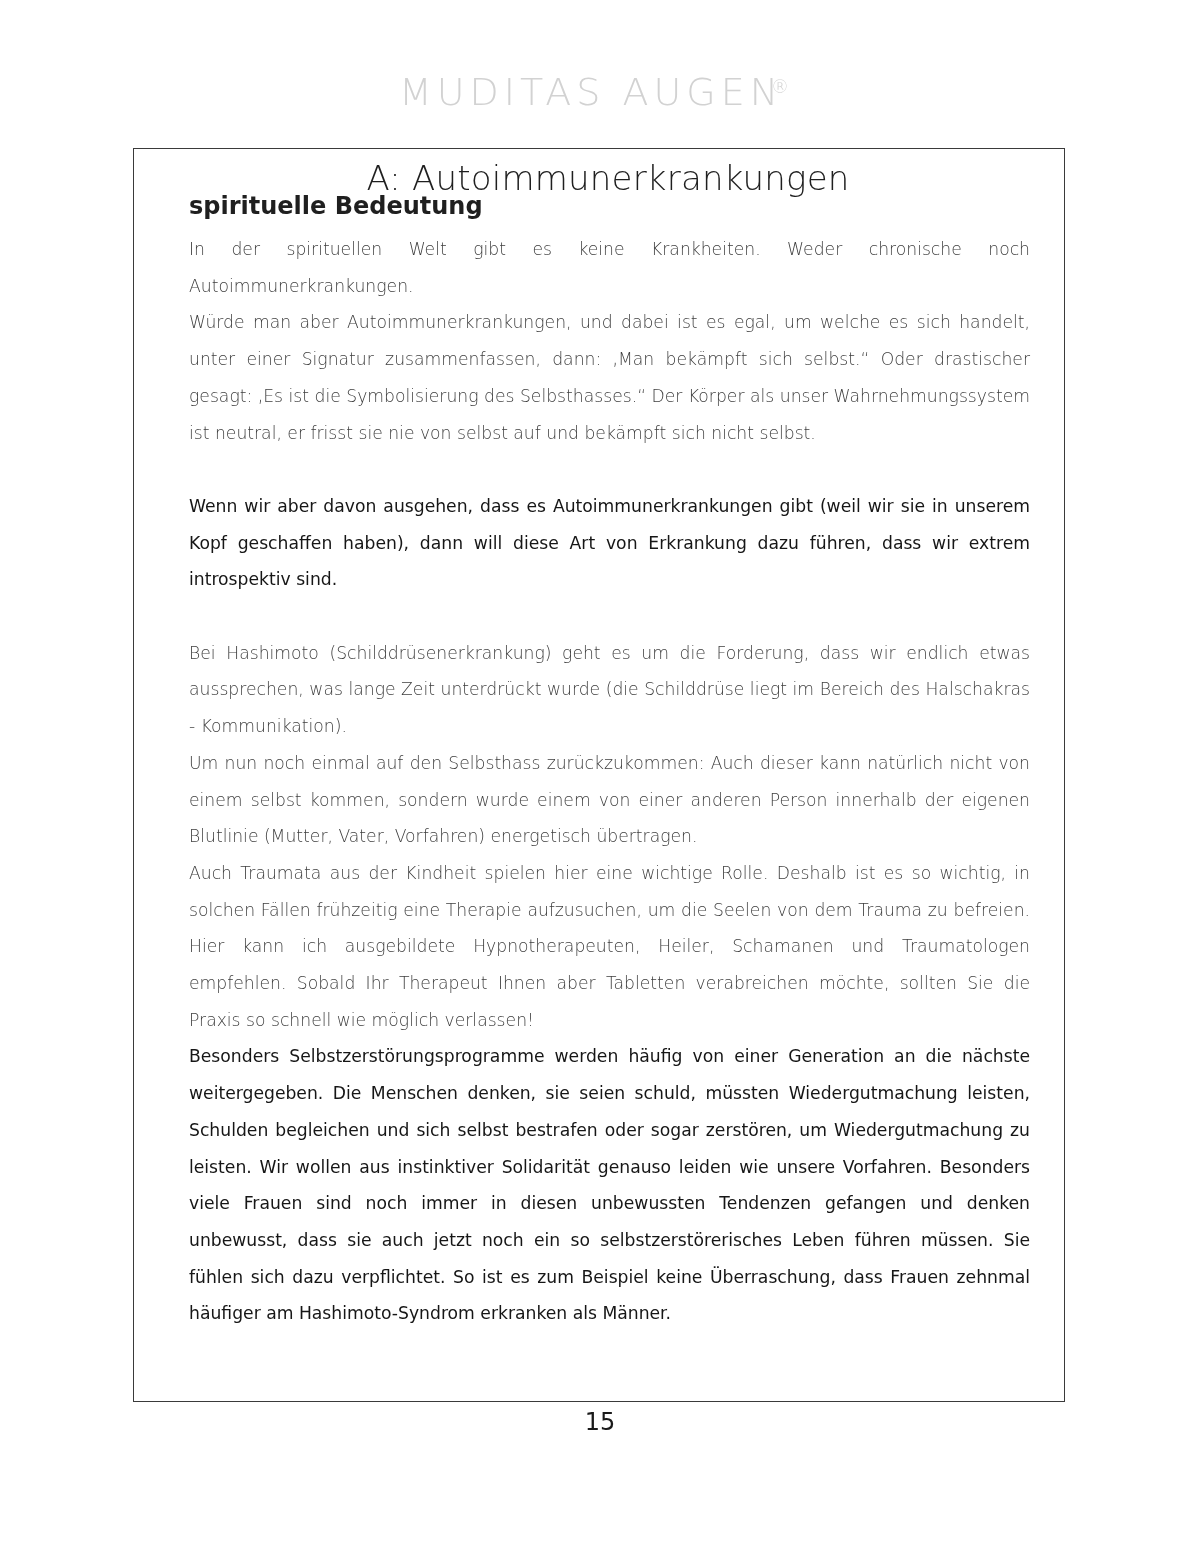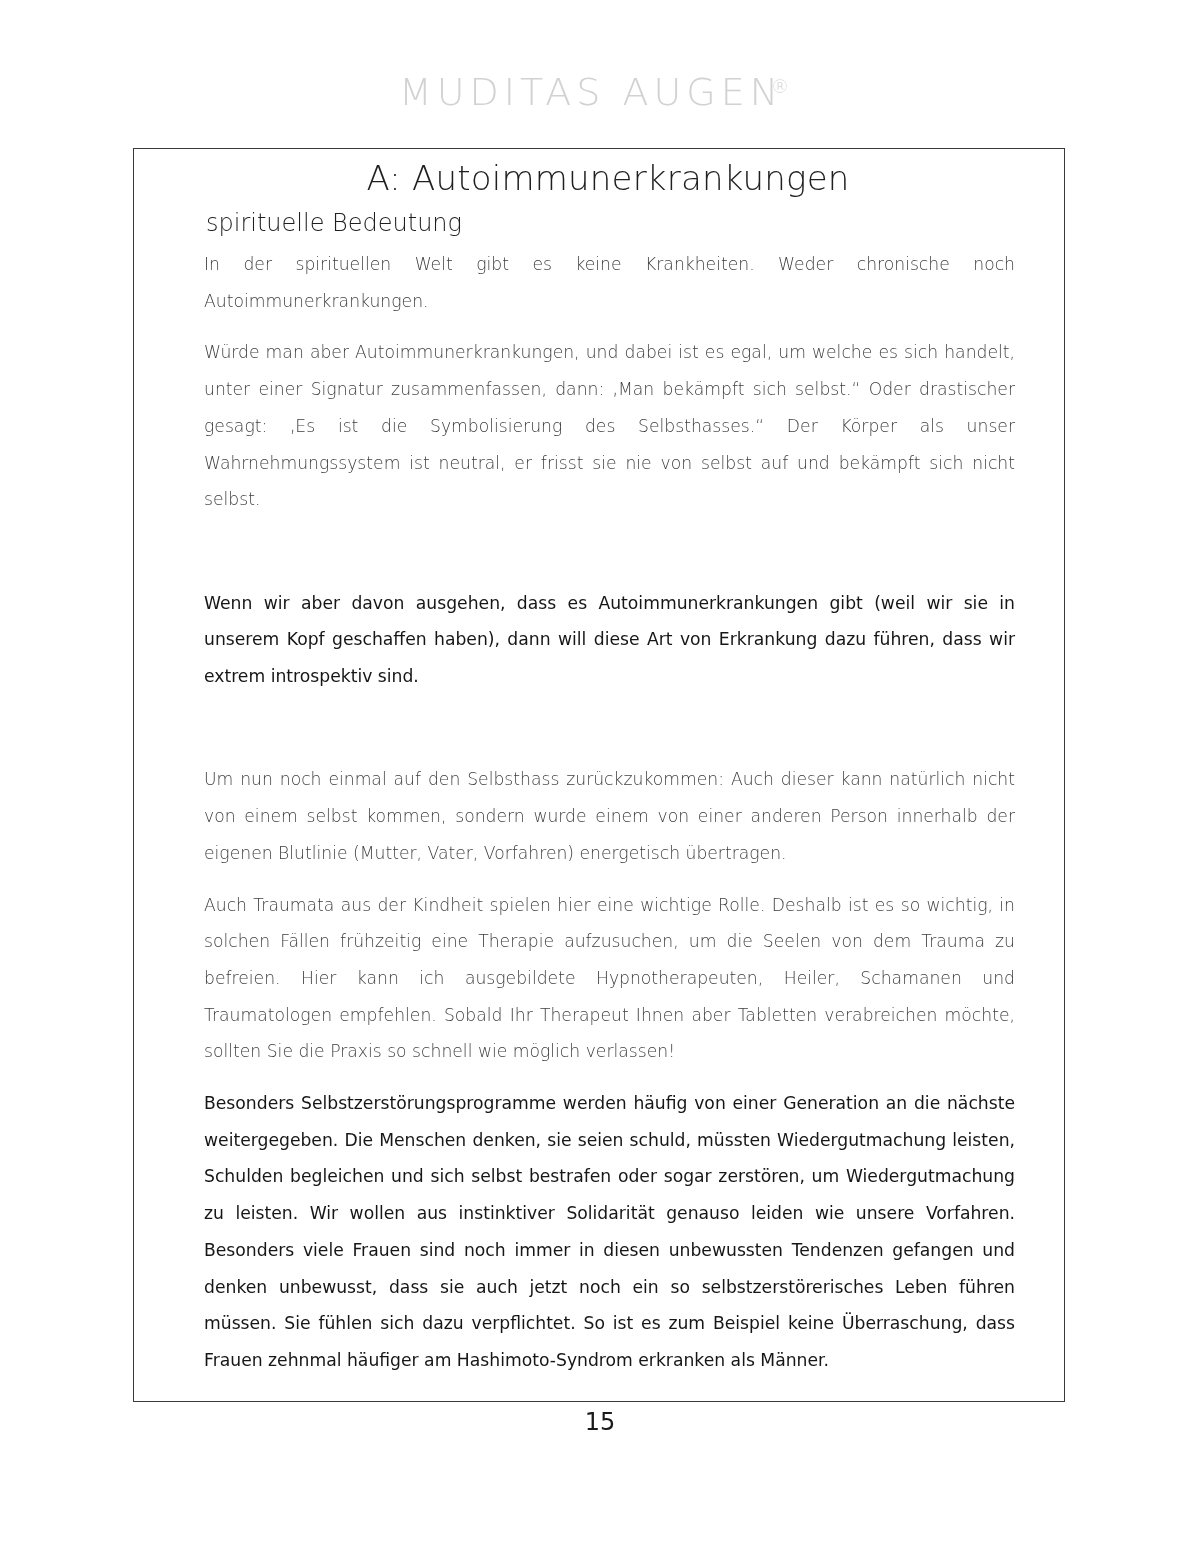--- a/index.html
+++ b/index.html
@@ -69,21 +69,21 @@
       position: absolute;
       top: 231px;
       left: 189px;
       width: 841px;
       font-family: "DejaVu Sans", sans-serif;
       font-size: 17.2px;
       line-height: 36.7px;
       text-align: justify;
     }
     .body-text p {
-      margin: 15px;
+      margin: 0;
     }
     .body-text .light {
       color: #3e3e3e;
       font-weight: 300;
     }
     .body-text .dark {
       color: #161616;
     }
     .body-text .gap {
       height: 36.7px;
@@ -100,26 +100,27 @@
     }
   </style>
 </head>
 <body>
 
 <div class="brand"><span>MUDITAS AUGEN</span><span class="reg">®</span></div>
 
 <div class="frame"></div>
 
 <h1 class="title" style="margin:8px;">A: Autoimmunerkrankungen</h1>
-<h2 class="subtitle" style="margin:17px;">spirituelle Bedeutung</h2>
+<h2 class="subtitle" style="margin:0;font-weight:bold;">spirituelle Bedeutung</h2>
 
 <div class="body-text">
   <p class="light">In der spirituellen Welt gibt es keine Krankheiten. Weder chronische noch Autoimmunerkrankungen.</p>
   <p class="light">Würde man aber Autoimmunerkrankungen, und dabei ist es egal, um welche es sich handelt, unter einer Signatur zusammenfassen, dann: ‚Man bekämpft sich selbst.“ Oder drastischer gesagt: ‚Es ist die Symbolisierung des Selbsthasses.“ Der Körper als unser Wahrnehmungssystem ist neutral, er frisst sie nie von selbst auf und bekämpft sich nicht selbst.</p>
   <div class="gap"></div>
   <p class="dark">Wenn wir aber davon ausgehen, dass es Autoimmunerkrankungen gibt (weil wir sie in unserem Kopf geschaffen haben), dann will diese Art von Erkrankung dazu führen, dass wir extrem introspektiv sind.</p>
   <div class="gap"></div>
+  <p class="light">Bei Hashimoto (Schilddrüsenerkrankung) geht es um die Forderung, dass wir endlich etwas aussprechen, was lange Zeit unterdrückt wurde (die Schilddrüse liegt im Bereich des Halschakras - Kommunikation).</p>
   <p class="light">Um nun noch einmal auf den Selbsthass zurückzukommen: Auch dieser kann natürlich nicht von einem selbst kommen, sondern wurde einem von einer anderen Person innerhalb der eigenen Blutlinie (Mutter, Vater, Vorfahren) energetisch übertragen.</p>
   <p class="light">Auch Traumata aus der Kindheit spielen hier eine wichtige Rolle. Deshalb ist es so wichtig, in solchen Fällen frühzeitig eine Therapie aufzusuchen, um die Seelen von dem Trauma zu befreien. Hier kann ich ausgebildete Hypnotherapeuten, Heiler, Schamanen und Traumatologen empfehlen. Sobald Ihr Therapeut Ihnen aber Tabletten verabreichen möchte, sollten Sie die Praxis so schnell wie möglich verlassen!</p>
   <p class="dark">Besonders Selbstzerstörungsprogramme werden häufig von einer Generation an die nächste weitergegeben. Die Menschen denken, sie seien schuld, müssten Wiedergutmachung leisten, Schulden begleichen und sich selbst bestrafen oder sogar zerstören, um Wiedergutmachung zu leisten. Wir wollen aus instinktiver Solidarität genauso leiden wie unsere Vorfahren. Besonders viele Frauen sind noch immer in diesen unbewussten Tendenzen gefangen und denken unbewusst, dass sie auch jetzt noch ein so selbstzerstörerisches Leben führen müssen. Sie fühlen sich dazu verpflichtet. So ist es zum Beispiel keine Überraschung, dass Frauen zehnmal häufiger am Hashimoto-Syndrom erkranken als Männer.</p>
 </div>
 
 <div class="page-number">15</div>
 
 </body></html>

